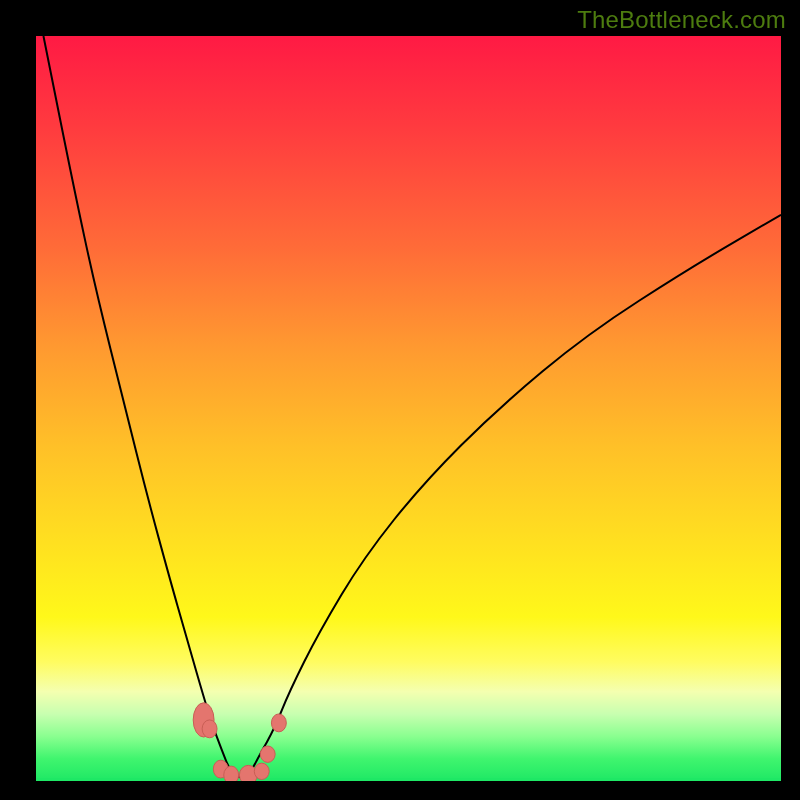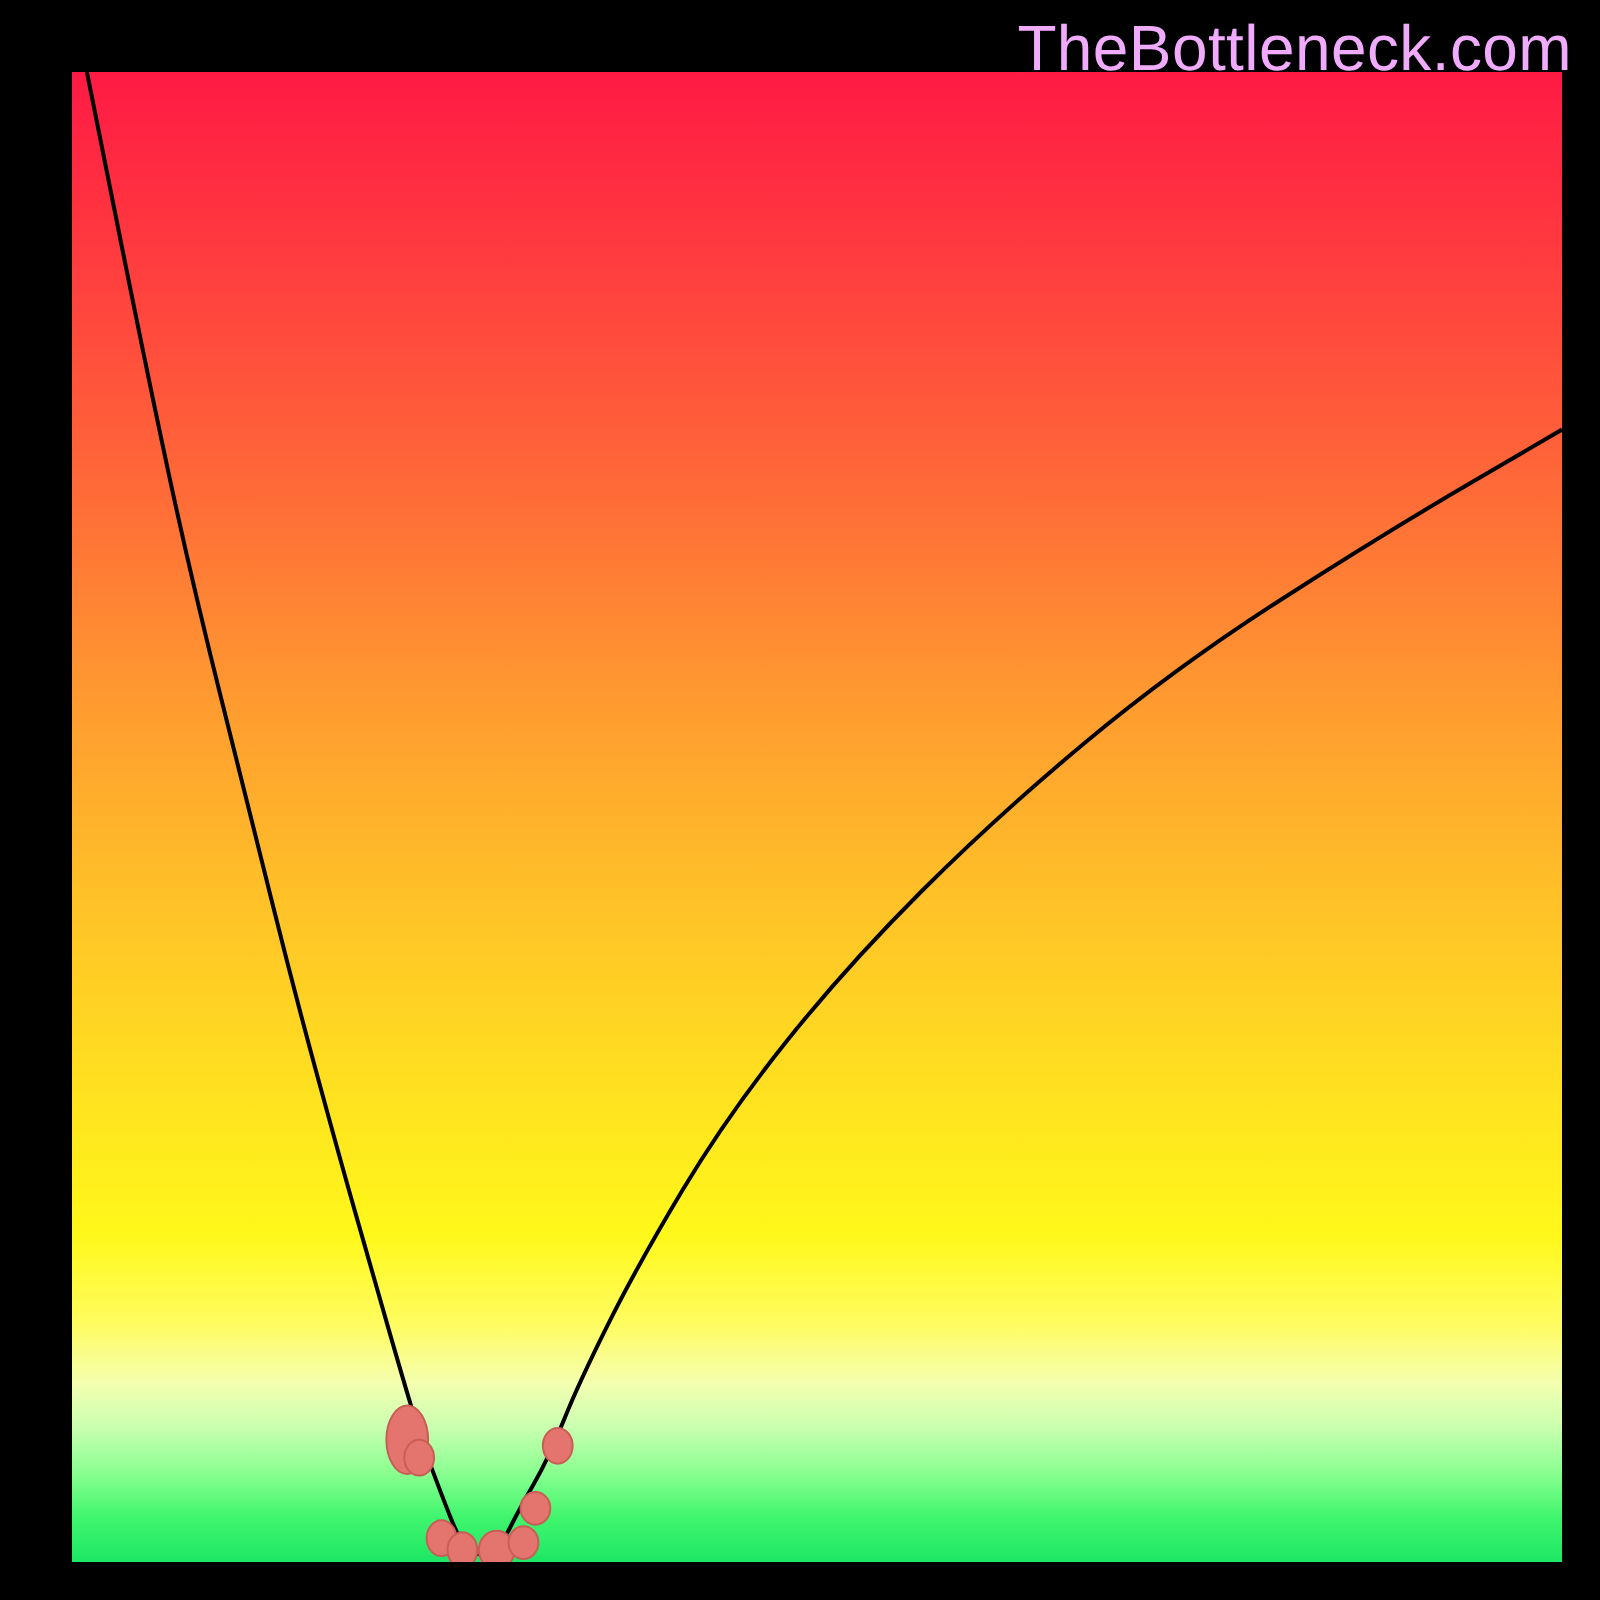--- a/index.html
+++ b/index.html
@@ -39,22 +39,22 @@
       #c8ffb0 91%,
       #8aff90 94%,
       #40f56e 97%,
       #1ee865 100%
     );
   }
   .watermark {
     position: absolute;
     top: 6px;
     right: 14px;
-    color: #f0abfc;
-    font-size: 32px;
+    color: #4d7c0f;
+    font-size: 24px;
     letter-spacing: 0.2px;
     font-weight: 500;
   }
   svg {
     position: absolute;
     left: 0;
     top: 0;
   }
   .curve {
     fill: none;

